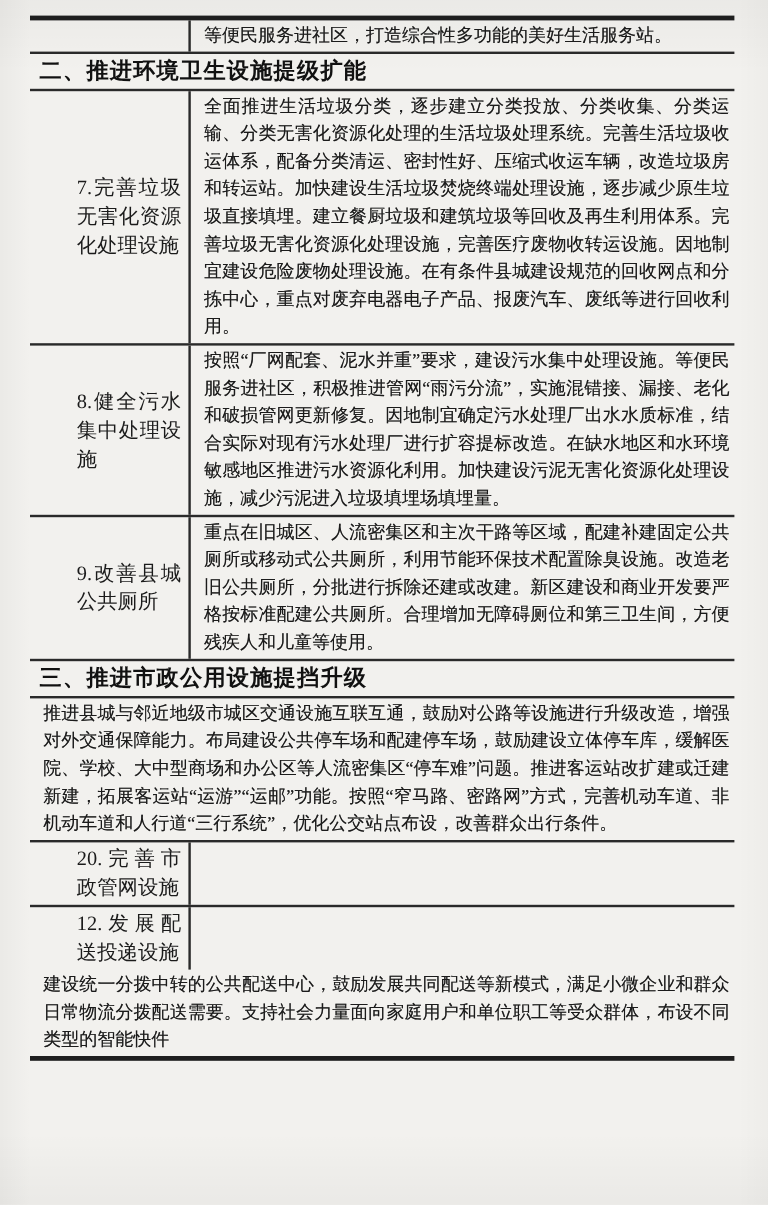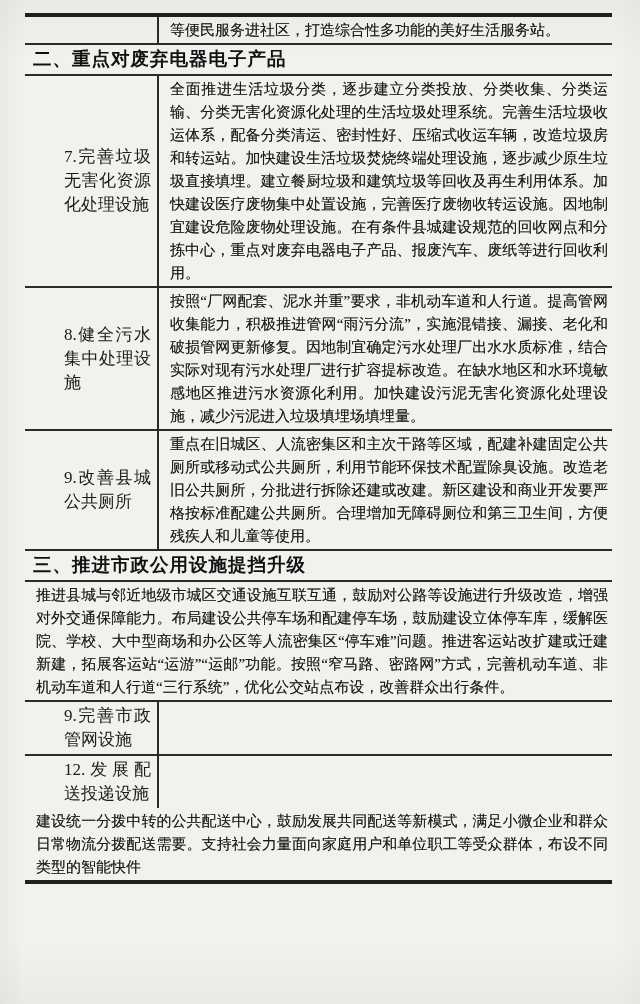--- a/index.html
+++ b/index.html
@@ -61,48 +61,48 @@
 <div class="paper-noise"></div>
 
 <div class="table">
 
   <div class="trow">
     <div class="lcell"></div>
     <div class="tcell">等便民服务进社区，打造综合性多功能的美好生活服务站。</div>
   </div>
 
   <div class="section-row">
-    <div class="section-heading">二、重点对废弃电器电子产品</div>
+    <div class="section-heading">二、推进环境卫生设施提级扩能</div>
   </div>
 
   <div class="trow">
     <div class="lcell">7.完善垃圾无害化资源化处理设施</div>
-    <div class="tcell">全面推进生活垃圾分类，逐步建立分类投放、分类收集、分类运输、分类无害化资源化处理的生活垃圾处理系统。完善生活垃圾收运体系，配备分类清运、密封性好、压缩式收运车辆，改造垃圾房和转运站。加快建设生活垃圾焚烧终端处理设施，逐步减少原生垃圾直接填埋。建立餐厨垃圾和建筑垃圾等回收及再生利用体系。加快建设医疗废物集中处置设施，完善医疗废物收转运设施。因地制宜建设危险废物处理设施。在有条件县城建设规范的回收网点和分拣中心，重点对废弃电器电子产品、报废汽车、废纸等进行回收利用。</div>
+    <div class="tcell">全面推进生活垃圾分类，逐步建立分类投放、分类收集、分类运输、分类无害化资源化处理的生活垃圾处理系统。完善生活垃圾收运体系，配备分类清运、密封性好、压缩式收运车辆，改造垃圾房和转运站。加快建设生活垃圾焚烧终端处理设施，逐步减少原生垃圾直接填埋。建立餐厨垃圾和建筑垃圾等回收及再生利用体系。完善垃圾无害化资源化处理设施，完善医疗废物收转运设施。因地制宜建设危险废物处理设施。在有条件县城建设规范的回收网点和分拣中心，重点对废弃电器电子产品、报废汽车、废纸等进行回收利用。</div>
   </div>
 
   <div class="trow">
     <div class="lcell">8.健全污水集中处理设施</div>
-    <div class="tcell">按照“厂网配套、泥水并重”要求，非机动车道和人行道。提高管网收集能力，积极推进管网“雨污分流”，实施混错接、漏接、老化和破损管网更新修复。因地制宜确定污水处理厂出水水质标准，结合实际对现有污水处理厂进行扩容提标改造。在缺水地区和水环境敏感地区推进污水资源化利用。加快建设污泥无害化资源化处理设施，减少污泥进入垃圾填埋场填埋量。</div>
+    <div class="tcell">按照“厂网配套、泥水并重”要求，建设污水集中处理设施。等便民服务进社区，积极推进管网“雨污分流”，实施混错接、漏接、老化和破损管网更新修复。因地制宜确定污水处理厂出水水质标准，结合实际对现有污水处理厂进行扩容提标改造。在缺水地区和水环境敏感地区推进污水资源化利用。加快建设污泥无害化资源化处理设施，减少污泥进入垃圾填埋场填埋量。</div>
   </div>
 
   <div class="trow">
     <div class="lcell">9.改善县城公共厕所</div>
     <div class="tcell">重点在旧城区、人流密集区和主次干路等区域，配建补建固定公共厕所或移动式公共厕所，利用节能环保技术配置除臭设施。改造老旧公共厕所，分批进行拆除还建或改建。新区建设和商业开发要严格按标准配建公共厕所。合理增加无障碍厕位和第三卫生间，方便残疾人和儿童等使用。</div>
   </div>
 
   <div class="section-row">
     <div class="section-heading">三、推进市政公用设施提挡升级</div>
   </div>
 
   <div class="trow">
     <div class="tcell">推进县城与邻近地级市城区交通设施互联互通，鼓励对公路等设施进行升级改造，增强对外交通保障能力。布局建设公共停车场和配建停车场，鼓励建设立体停车库，缓解医院、学校、大中型商场和办公区等人流密集区“停车难”问题。推进客运站改扩建或迁建新建，拓展客运站“运游”“运邮”功能。按照“窄马路、密路网”方式，完善机动车道、非机动车道和人行道“三行系统”，优化公交站点布设，改善群众出行条件。</div>
   </div>
 
   <div class="trow">
-    <div class="lcell">9.完善市政管网设施</div>
+    <div class="lcell">20.完善市政管网设施</div>
   </div>
 
   <div class="trow">
     <div class="lcell">12.发展配送投递设施</div>
     <div class="tcell">建设统一分拨中转的公共配送中心，鼓励发展共同配送等新模式，满足小微企业和群众日常物流分拨配送需要。支持社会力量面向家庭用户和单位职工等受众群体，布设不同类型的智能快件</div>
   </div>
 
 </div>
 
 </body></html>

